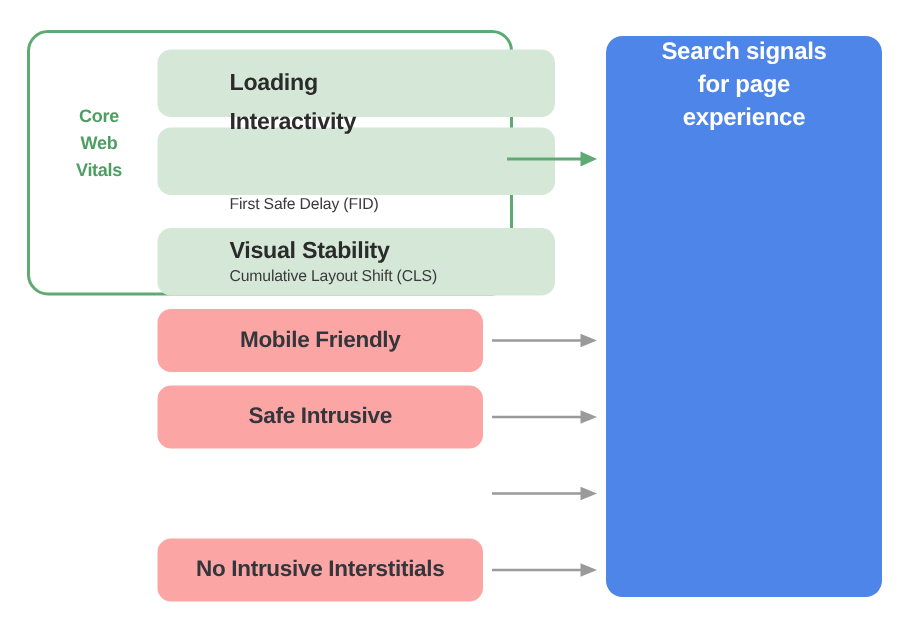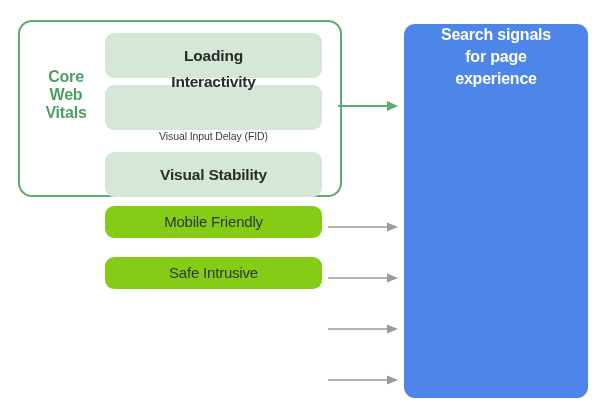--- a/index.html
+++ b/index.html
@@ -30,37 +30,37 @@
     box-sizing: content-box;
   }
   .cwv-label {
     position: absolute;
     left: 30px;
     top: 68px;
     width: 72px;
     text-align: center;
     color: #4e9e63;
     font-weight: bold;
-    font-size: 16px;
+    font-size: 12px;
     line-height: 18px;
     letter-spacing: -0.2px;
   }
 
   
   .vital-pill {
     position: absolute;
     left: 105px;
     width: 217px;
     height: 45px;
     background: #d5e8d8;
     border-radius: 9px;
     display: flex;
     flex-direction: column;
-    align-items: center;
     justify-content: center;
+    padding-left: 48px;
   }
   .vital-pill.p1 { top: 33px; }
   .vital-pill.p2 { top: 85px; gap: 38px; }
   .vital-pill.p3 { top: 152px; }
   .vital-title {
     color: #2b2b2b;
     font-size: 15.5px;
     font-weight: bold;
     line-height: 18px;
     letter-spacing: -0.2px;
@@ -71,26 +71,27 @@
     line-height: 13px;
     margin-top: 1px;
     letter-spacing: -0.1px;
   }
 
   
   .signal-pill {
     position: absolute;
     left: 105px;
     width: 217px;
-    height: 32px;
-    background: #84cc16;
+    height: 42px;
+    background: #fca5a5;
     border-radius: 9px;
     display: flex;
     align-items: center;
     justify-content: center;
+    font-weight: bold;
   }
   .signal-pill.s1 { top: 206px; }
   .signal-pill.s2 { top: 257px; }
   .signal-pill.s3 { top: 308px; }
   .signal-pill.s4 { top: 359px; }
   .signal-label {
     color: #33363b;
     font-size: 15px;
     line-height: 18px;
     letter-spacing: -0.2px;
@@ -141,36 +142,40 @@
   <div class="cwv-label" style="white-space: pre-line;">Core
 Web
 Vitals</div>
 
   <div class="vital-pill p1">
     <div class="vital-title">Loading</div>
   </div>
 
   <div class="vital-pill p2">
     <div class="vital-title">Interactivity</div>
-    <div class="vital-sub">Visual Input Delay (FID)</div>
+    <div class="vital-sub">First Safe Delay (FID)</div>
   </div>
 
   <div class="vital-pill p3">
     <div class="vital-title">Visual Stability</div>
+    <div class="vital-sub">Cumulative Layout Shift (CLS)</div>
   </div>
 
   <div class="signal-pill s1">
     <div class="signal-label">Mobile Friendly</div>
   </div>
 
   <div class="signal-pill s2">
     <div class="signal-label">Safe Intrusive</div>
   </div>
 
 
+  <div class="signal-pill s4">
+    <div class="signal-label">No Intrusive Interstitials</div>
+  </div>
 
   <div class="arrow arrow-green">
     <svg width="62" height="14" viewBox="0 0 62 14">
       <line x1="0" y1="7" x2="50" y2="7" stroke="#5faa72" stroke-width="2"></line>
       <polygon points="49,2 60,7 49,12" fill="#5faa72"></polygon>
     </svg>
   </div>
 
   <div class="arrow arrow-gray-1">
     <svg width="72" height="14" viewBox="0 0 72 14">

